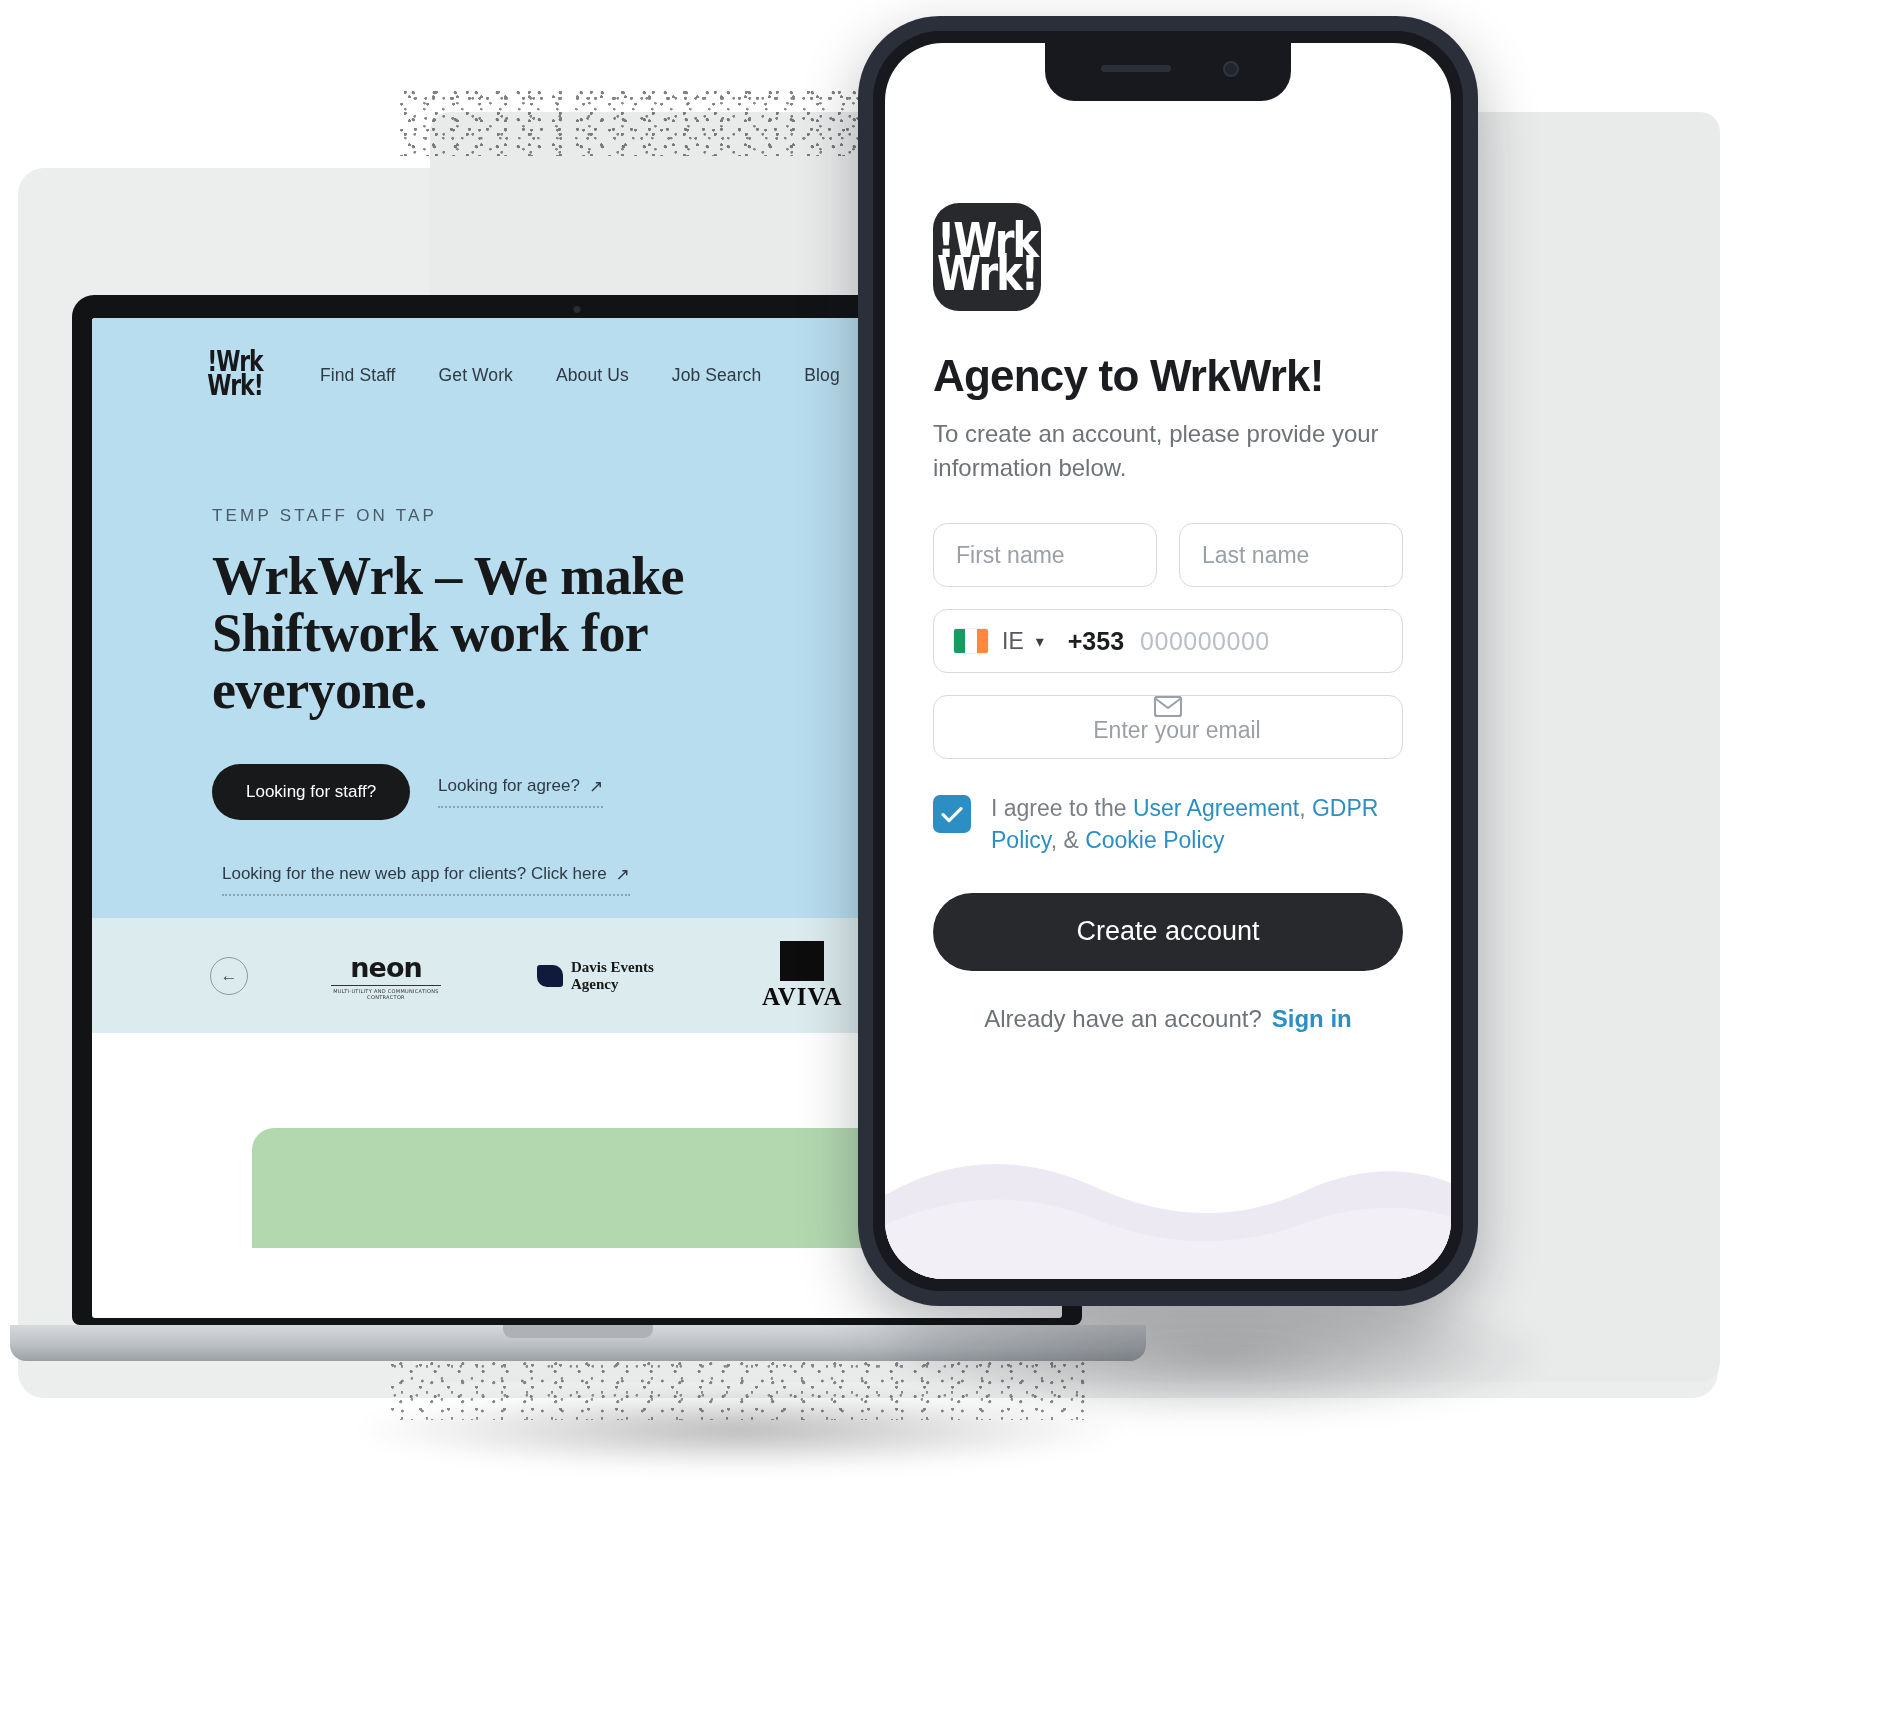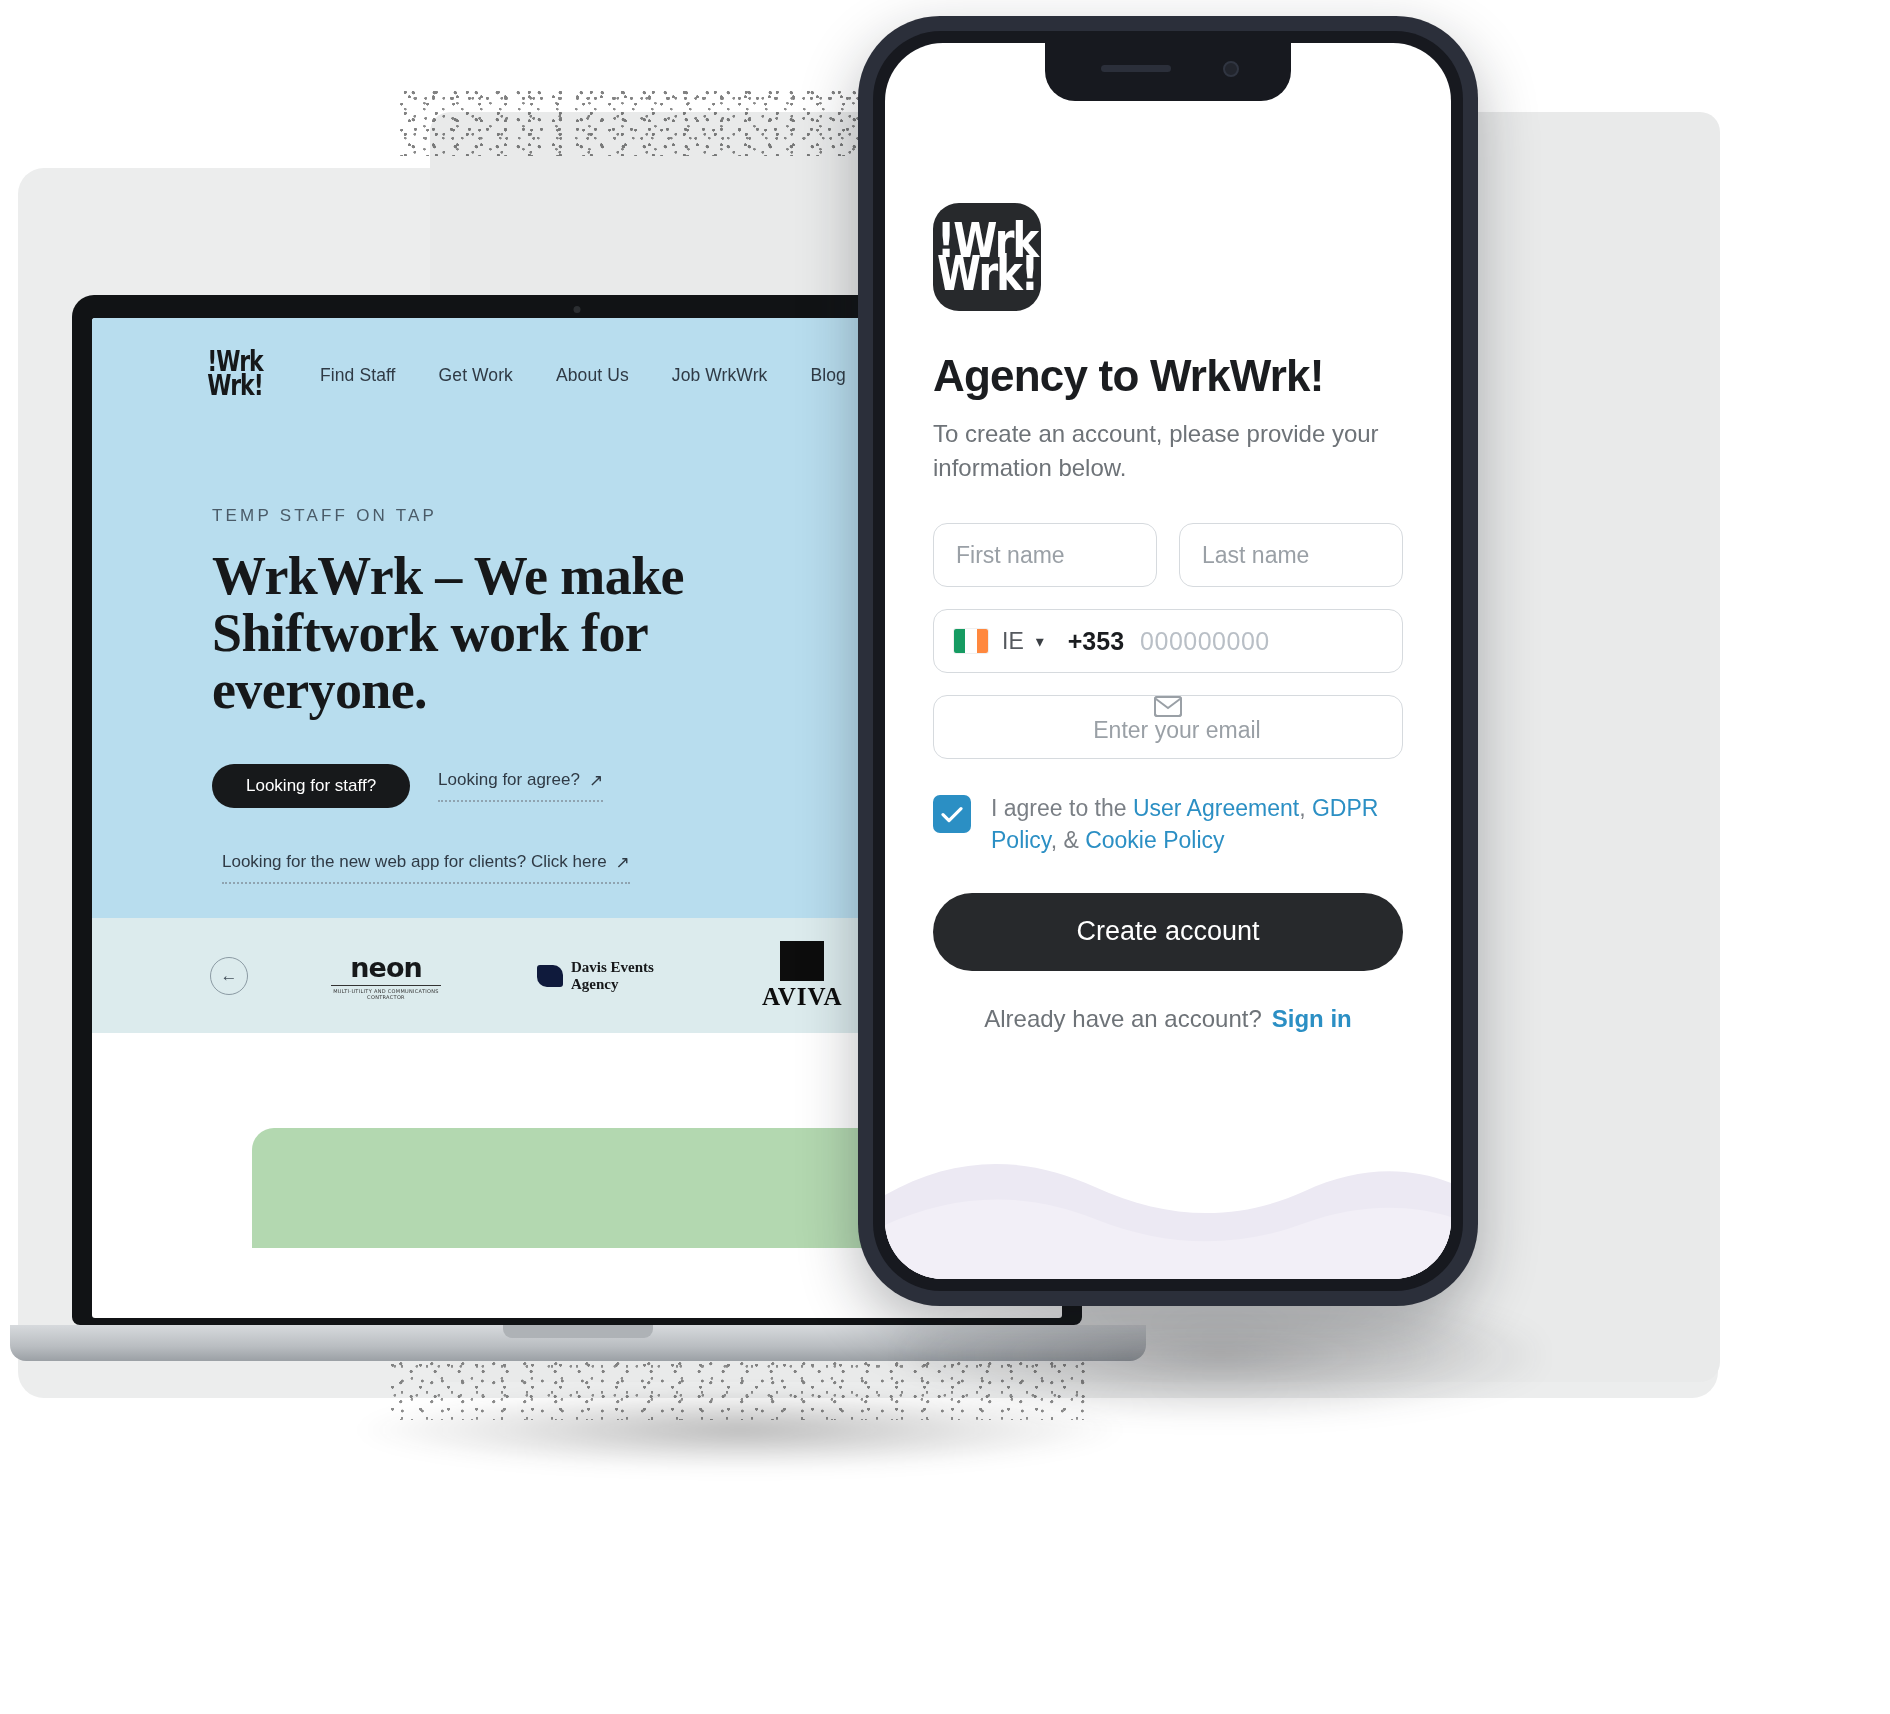--- a/index.html
+++ b/index.html
@@ -108,21 +108,21 @@
   }
   .headline {
     margin: 22px 0 0 120px; width: 520px;
     font-family: "Liberation Serif", serif;
     font-weight: 700; font-size: 54px; line-height: 1.06;
     color: #16181a; letter-spacing: -.6px;
   }
   .cta-row { display: flex; align-items: center; margin: 44px 0 0 120px; gap: 28px; }
   .btn-dark {
     background: #17191b; color: #fff; border: none; border-radius: 40px;
-    padding: 0 34px; height: 44px; font-size: 17px; cursor: pointer;
+    padding: 0 34px; height: 56px; font-size: 17px; cursor: pointer;
     font-family: "Liberation Sans", sans-serif;
   }
   .link-dotted {
     font-size: 17px; color: #2f3a45; text-decoration: none;
     border-bottom: 2.5px dotted #8fa3b0; padding-bottom: 9px;
     display: inline-flex; align-items: center; gap: 9px;
   }
   .link-webapp { margin: 44px 0 0 130px; display: inline-flex; }
 
   .logos-strip {
@@ -303,21 +303,21 @@
 
           <div class="site-nav">
             <div class="wrk-logo-sm">
               <span>!Wrk</span>
               <span>Wrk!</span>
             </div>
             <nav class="nav-links">
               <a href="#">Find Staff</a>
               <a href="#">Get Work</a>
               <a href="#">About Us</a>
-              <a href="#">Job WrkWrk</a>
+              <a href="#">Job Search</a>
               <a href="#">Blog</a>
               <a href="#">Gallery</a>
             </nav>
           </div>
 
           <div class="eyebrow">TEMP STAFF ON TAP</div>
           <h1 class="headline">WrkWrk – We make Shiftwork work for everyone.</h1>
 
           <div class="cta-row">
             <button class="btn-dark">Looking for staff?</button>

